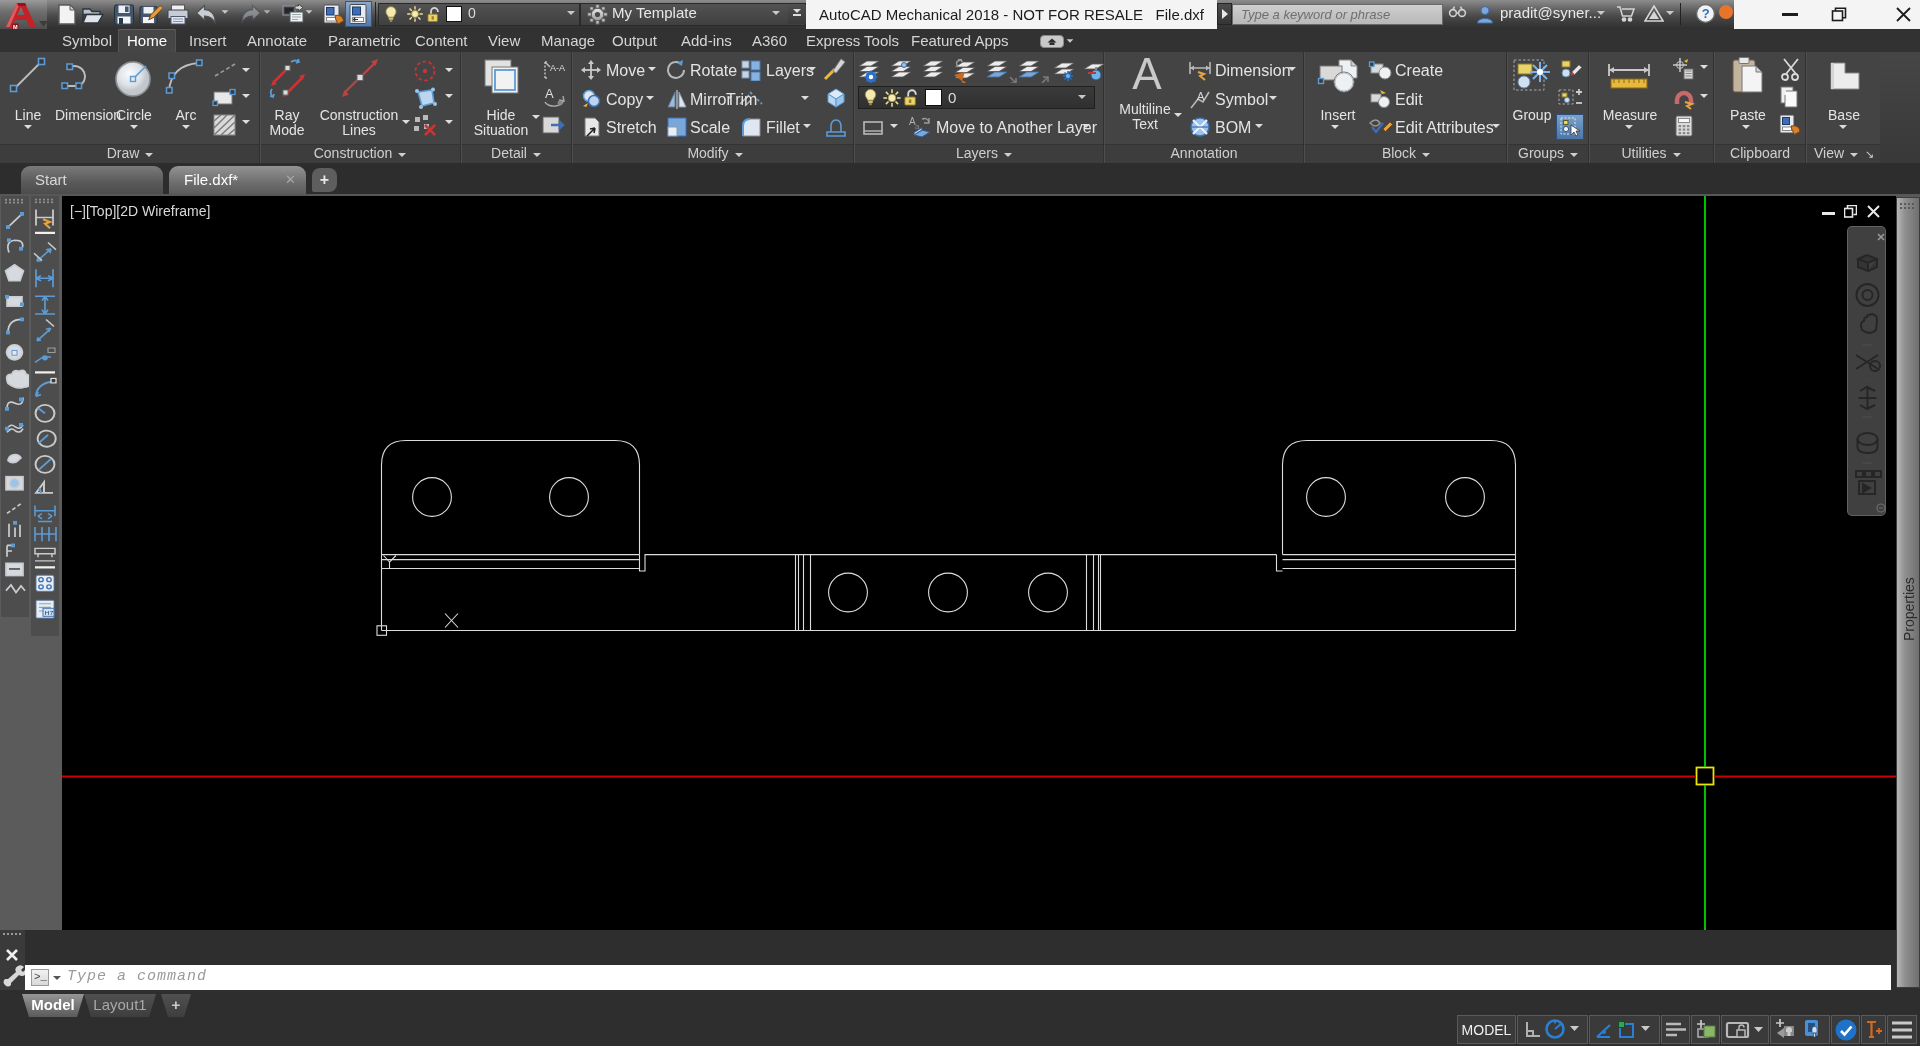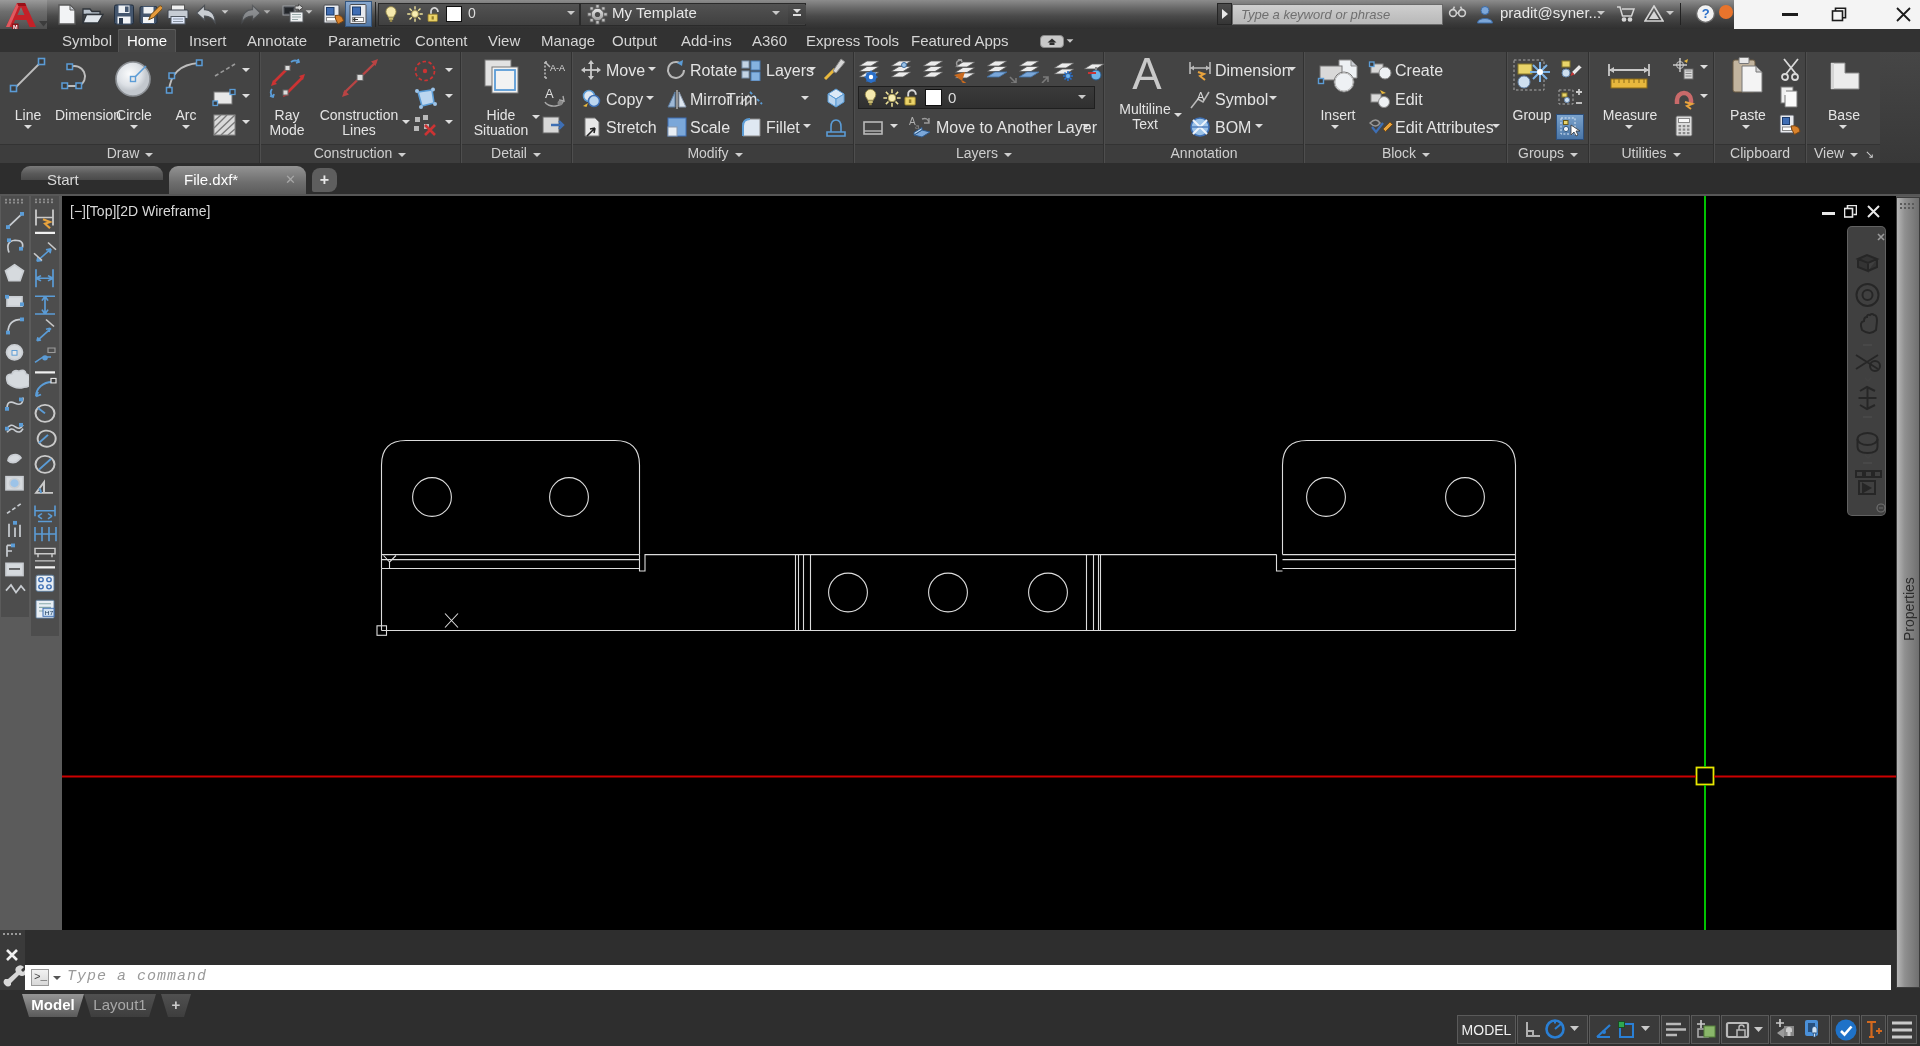--- a/index.html
+++ b/index.html
@@ -30,22 +30,22 @@
   #ribbondark { left:1880px; top:52px; width:40px; height:111px; background:linear-gradient(#464646,#383838); }
   .pdiv { position:absolute; top:0; width:2px; height:111px; background:#313131; border-right:1px solid #4e4e4e; }
   .plabelrow { position:absolute; top:92px; height:19px; background:#3d3d3d; border-top:1px solid #333; width:100%; }
   .plabel { position:absolute; top:92px; height:19px; color:#cfcfcf; font-size:14px; line-height:18px; text-align:center; }
   .plabel .dd { display:inline-block; margin-left:6px; margin-bottom:1px; border-top-color:#cfcfcf; }
   .rbtn-label { position:absolute; color:#e4e4e4; font-size:14px; text-align:center; line-height:15px; }
   .rsmall-label { position:absolute; color:#e4e4e4; font-size:16px; line-height:17px; }
 
   
   #filebar { left:0; top:163px; width:1920px; height:33px; background:#2d2d2d; }
-  #tab-start { position:absolute; left:21px; top:3px; width:142px; height:14px; background:linear-gradient(#7a7a7a,#595959 55%,#4a4a4a);
-    color:#d8d8d8; font-size:15px; line-height:27px; border-radius:9px 9px 0 0; padding-left:26px;}
+  #tab-start { position:absolute; left:21px; top:3px; width:142px; height:30px; background:linear-gradient(#7a7a7a,#595959 55%,#4a4a4a);
+    color:#d8d8d8; font-size:15px; line-height:27px; border-radius:9px 9px 0 0; padding-left:14px;}
   #tab-file { position:absolute; left:169px; top:3px; width:137px; height:30px; background:linear-gradient(#939393,#6e6e6e 55%,#585858);
     color:#fff; font-size:15px; line-height:27px; border-radius:9px 9px 0 0; padding-left:15px;}
   #tab-plus { position:absolute; left:312px; top:5px; width:25px; height:24px; background:#5e5e5e; border-radius:8px 8px 8px 2px;
     color:#e8e8e8; font-size:16px; text-align:center; line-height:23px; font-weight:bold; }
 
   
   #main { left:0; top:196px; width:1920px; height:734px; background:#5b5b5b; }
   #canvas { position:absolute; left:62px; top:0; width:1834px; height:734px; background:#000000; overflow:hidden; }
   #propbar { left:1896px; top:197px; width:24px; height:791px;
     background:linear-gradient(90deg,#b6b6b6,#909090 35%,#6f6f6f); border:1px solid #3c3c3c; }
@@ -185,20 +185,21 @@
         </g>
         <circle cx="10.5" cy="10.5" r="2.6" fill="#4a4a4a"></circle>
       </svg>
     <div class="abs" style="left:612px;top:4px;color:#e8e8e8;font-size:15px">My Template</div>
     <div class="abs dd" style="left:772px;top:11px"></div>
     <div class="abs" style="left:788px;top:5px;width:18px;height:19px;background:linear-gradient(#4e4e4e,#3a3a3a)">
       <div class="dd" style="margin:4px auto 1px;border-top-color:#ddd"></div>
       <div style="width:8px;height:2px;background:#ddd;margin:0 auto"></div>
     </div>
 
+    <div id="titleplate">AutoCAD Mechanical 2018 - NOT FOR RESALE &nbsp;&nbsp;File.dxf</div>
     <div class="abs" style="left:1217px;top:3px;width:15px;height:22px;background:linear-gradient(#4c4c4c,#353535);border:1px solid #252525">
       <div style="width:0;height:0;border-top:5px solid transparent;border-bottom:5px solid transparent;border-left:6px solid #e8e8e8;margin:5px 0 0 4px"></div>
     </div>
     <div class="abs" id="searchbox">Type a keyword or phrase</div>
     <svg class="abs" style="left:1447px;top:5px" width="22" height="19" viewBox="0 0 22 19">
         <g fill="none" stroke="#cfcfcf" stroke-width="1.6">
           <circle cx="6" cy="8" r="3.4"></circle>
           <circle cx="15" cy="8" r="3.4"></circle>
           <path d="M9.4 8 h2.2 M6 4.6 l1.5 -3 M15 4.6 l-1.5 -3"></path>
         </g>

